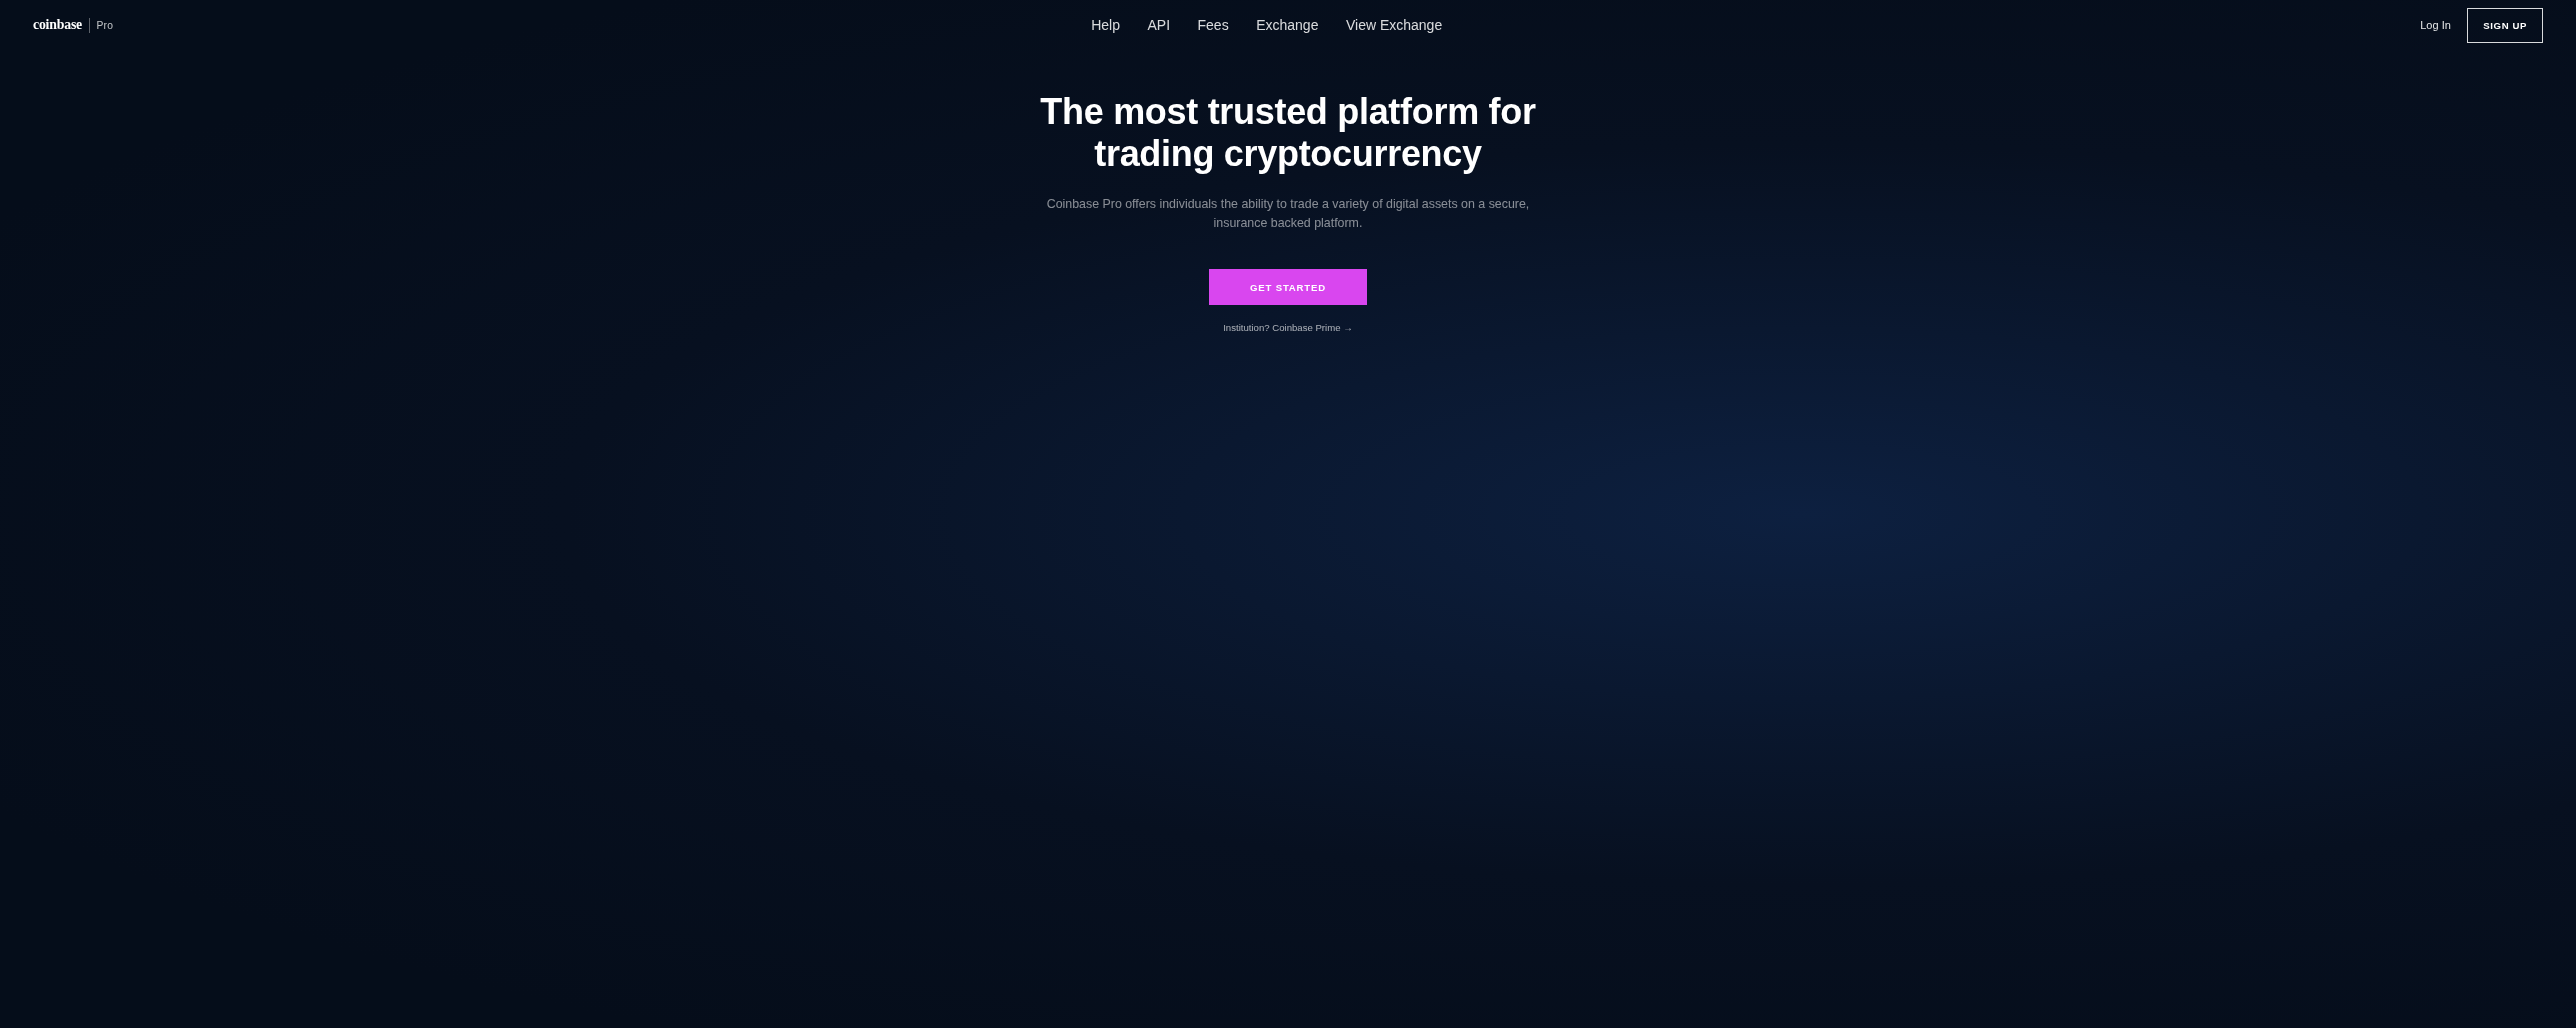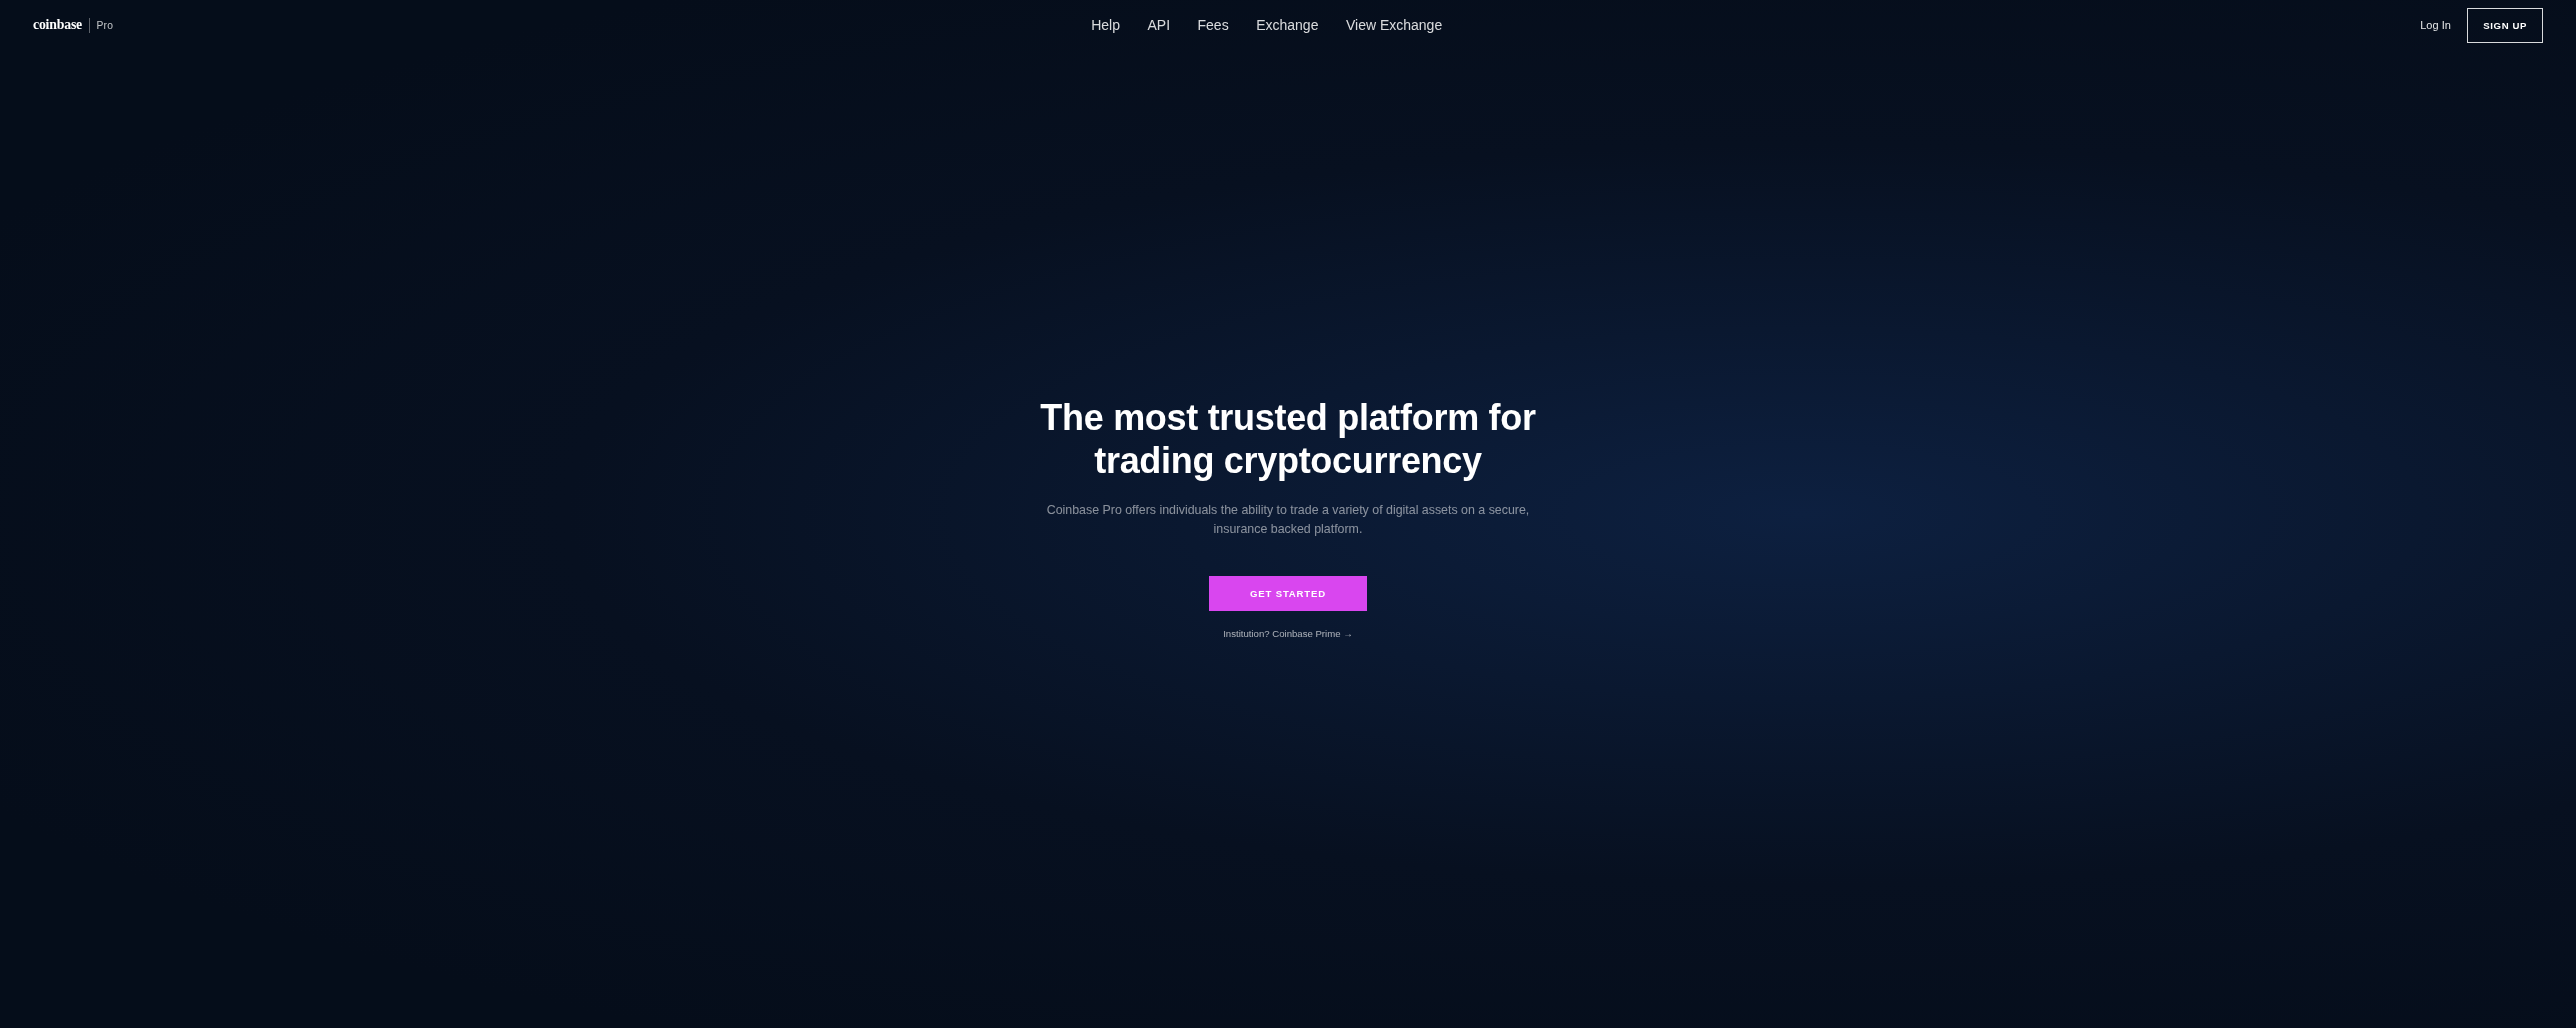--- a/index.html
+++ b/index.html
@@ -105,21 +105,20 @@
       cursor: pointer;
       text-transform: uppercase;
     }
 
     
     .hero {
       flex: 1;
       display: flex;
       flex-direction: column;
       align-items: center;
-      justify-content: center;
       text-align: center;
       padding: 41px 44px 83px;
     }
 
     .hero-title {
       color: #ffffff;
       font-size: 36px;
       font-weight: 600;
       line-height: 1.18;
       max-width: 619px;

